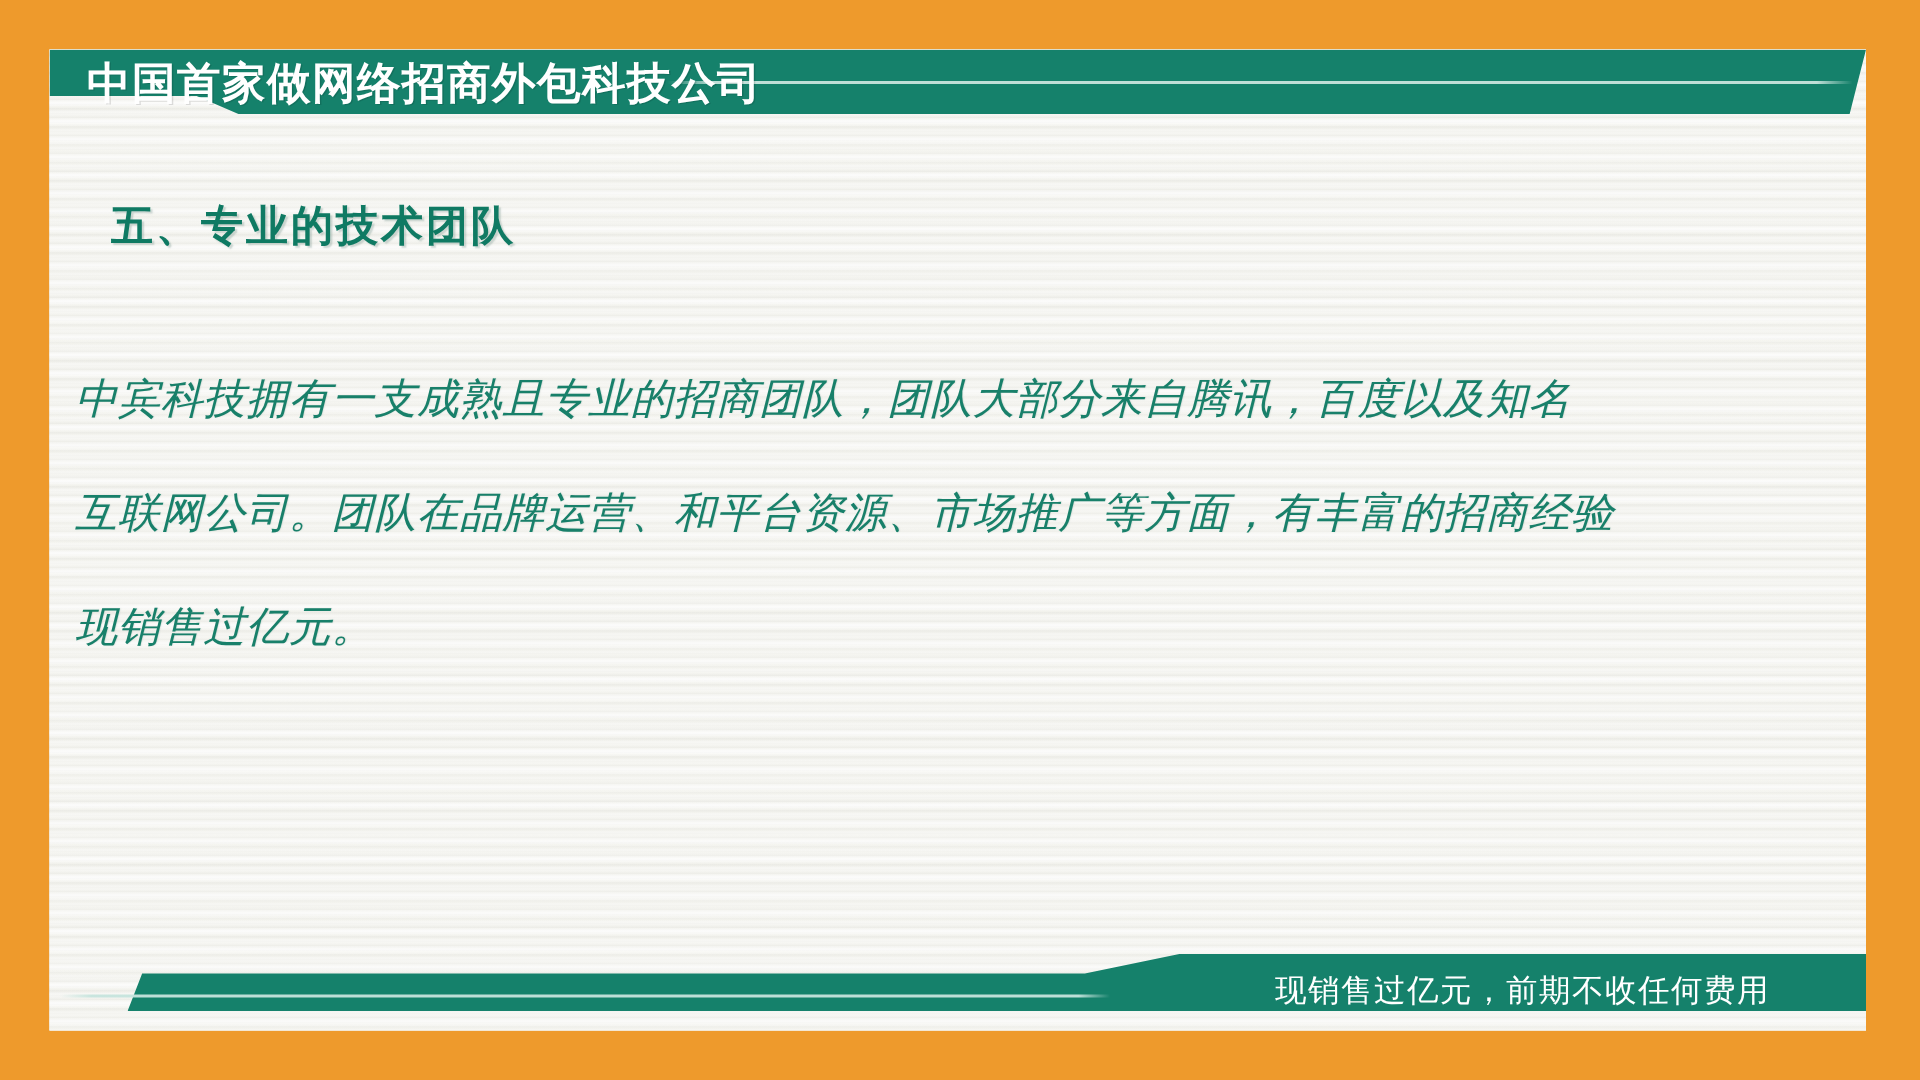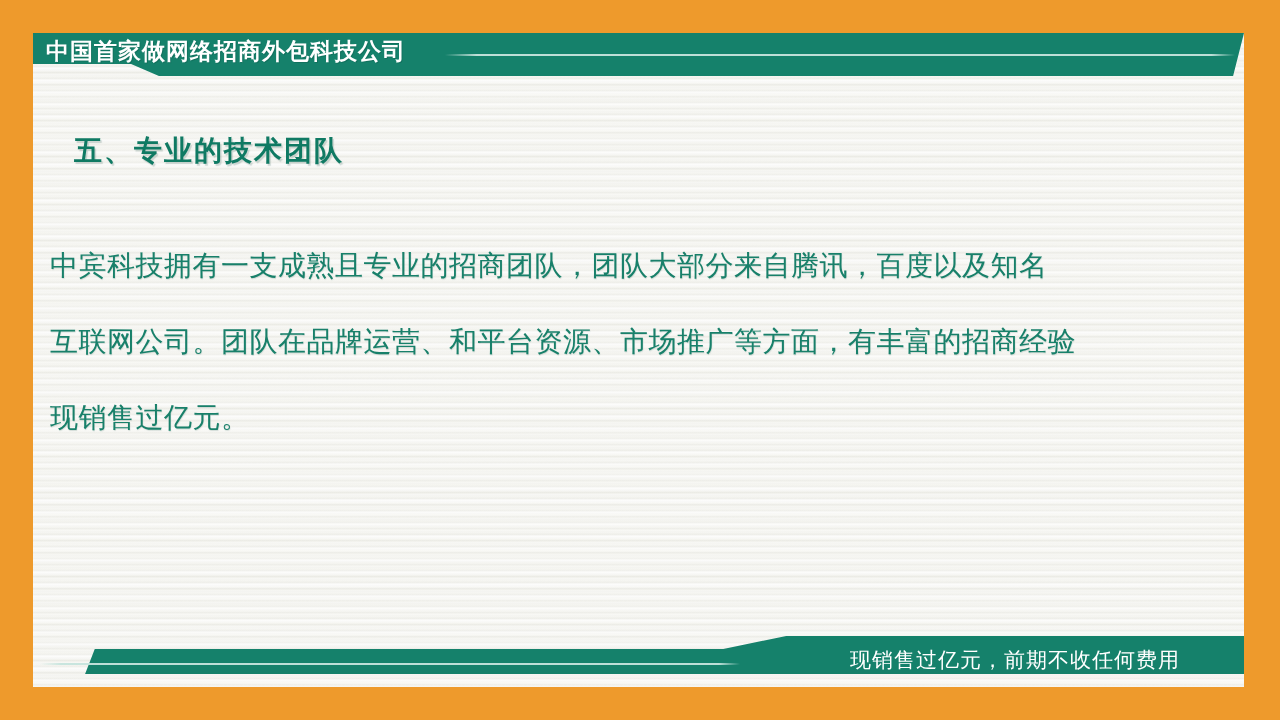--- a/index.html
+++ b/index.html
@@ -79,24 +79,24 @@
   #header-rule {
     position: absolute;
     left: 445px;
     top: 54px;
     width: 790px;
     height: 2px;
     background: linear-gradient(90deg, rgba(255,255,255,0.0) 0%, rgba(200,228,221,0.95) 4%, rgba(200,228,221,0.95) 97%, rgba(255,255,255,0) 100%);
   }
   #header-title {
     position: absolute;
-    left: 46px;
+    left: 58px;
     top: 36px;
     font-family: "DejaVu Sans", "Liberation Sans", sans-serif;
-    font-size: 23px;
+    font-size: 29px;
     font-weight: bold;
     letter-spacing: 1px;
     color: #ffffff;
     text-shadow: 1px 1px 0 rgba(0,0,0,0.12);
     white-space: nowrap;
   }
 
   
   #slide-title {
     position: absolute;
@@ -122,20 +122,21 @@
     line-height: 76px;
     color: #18806a;
     letter-spacing: 0.5px;
     text-align: justify;
     text-justify: inter-character;
     text-shadow: 0.5px 0.5px 0.8px rgba(130,160,150,0.30);
   }
   #body-text .line {
     display: block;
     white-space: nowrap;
+    font-style: italic;
   }
 
   
   #footer-band {
     position: absolute;
     left: 33px;
     top: 636px;
     width: 1211px;
     height: 50px;
     background: #15816b;

